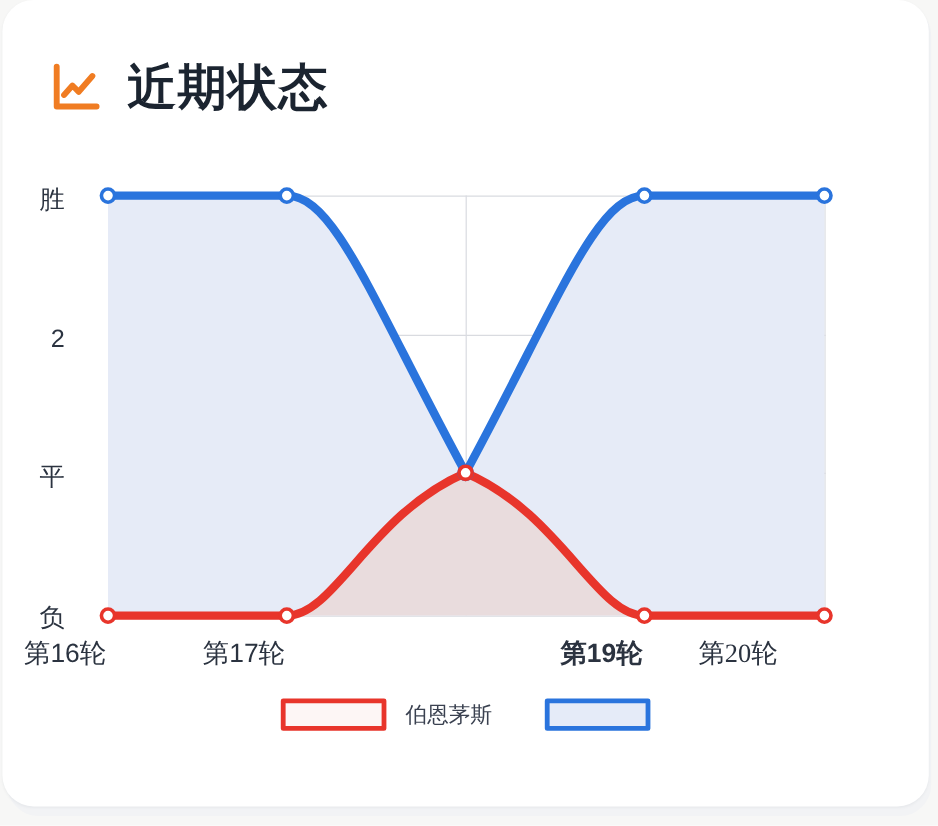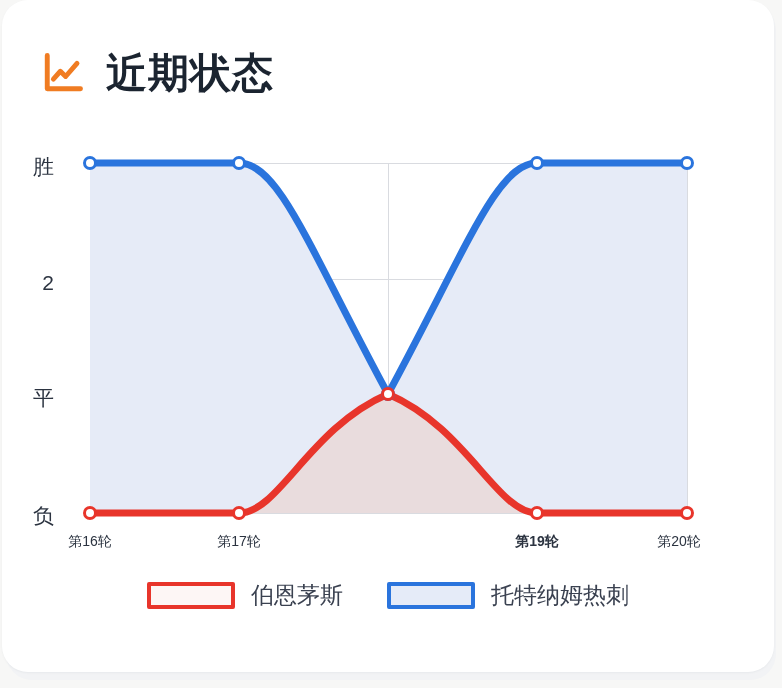--- a/index.html
+++ b/index.html
@@ -68,22 +68,22 @@
     position: absolute;
     width: 46px;
     text-align: right;
     font-size: 21px;
     color: #2b3340;
     line-height: 1;
   }
   .xlab {
     position: absolute;
     width: 140px;
-    text-align: center;
-    font-size: 14px;
+    text-align: left;
+    font-size: 22px;
     color: #2b3340;
     line-height: 1;
     white-space: nowrap;
   }
 
   
   .legend {
     position: absolute;
     left: 0; top: 582px;
     width: 772px;
@@ -98,21 +98,21 @@
     gap: 16px;
   }
   .sw {
     width: 88px; height: 27px;
     border-radius: 2px;
     flex: 0 0 auto;
   }
   .sw-red   { border: 4px solid #e8352b; background: #fdf6f5; }
   .sw-blue  { border: 4px solid #2a74dd; background: #e5ebf8; }
   .legend-label {
-    font-size: 23px;
+    font-size: 18px;
     color: #3a4150;
     white-space: nowrap;
     line-height: 1;
   }
 </style>
 </head>
 <body>
 
 <div id="stage">
   <div class="plate"></div>
@@ -185,28 +185,27 @@
           <circle cx="237" cy="385" r="5.5"></circle>
           <circle cx="386" cy="266" r="5.5"></circle>
           <circle cx="535" cy="385" r="5.5"></circle>
           <circle cx="685" cy="385" r="5.5"></circle>
         </g>
       </svg>
 
       <div class="xlab" style="left:18px;  top:406px;">第16轮</div>
       <div class="xlab" style="left:167px; top:406px;">第17轮</div>
       <div class="xlab" style="left:465px; top:406px;font-weight:bold;">第19轮</div>
-      <div class="xlab" style="left:607px; top:406px;">第20轮</div>
+      <div class="xlab" style="left:580px; top:406px;font-family:Liberation Serif, serif;">第20轮</div>
     </div>
 
     <div class="legend">
       <div class="legend-item">
         <span class="sw sw-red"></span>
         <span class="legend-label">伯恩茅斯</span>
       </div>
       <div class="legend-item">
         <span class="sw sw-blue"></span>
-        <span class="legend-label">托特纳姆热刺</span>
       </div>
     </div>
 
   </div>
 </div>
 
 </body></html>

